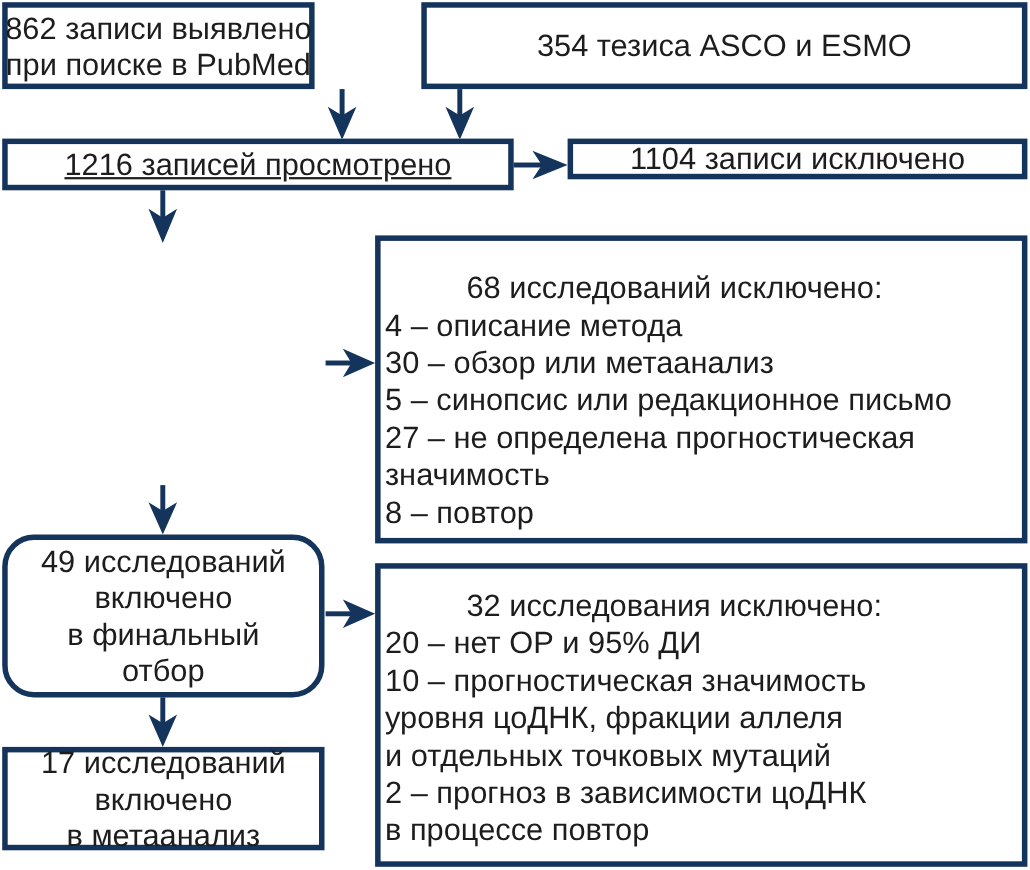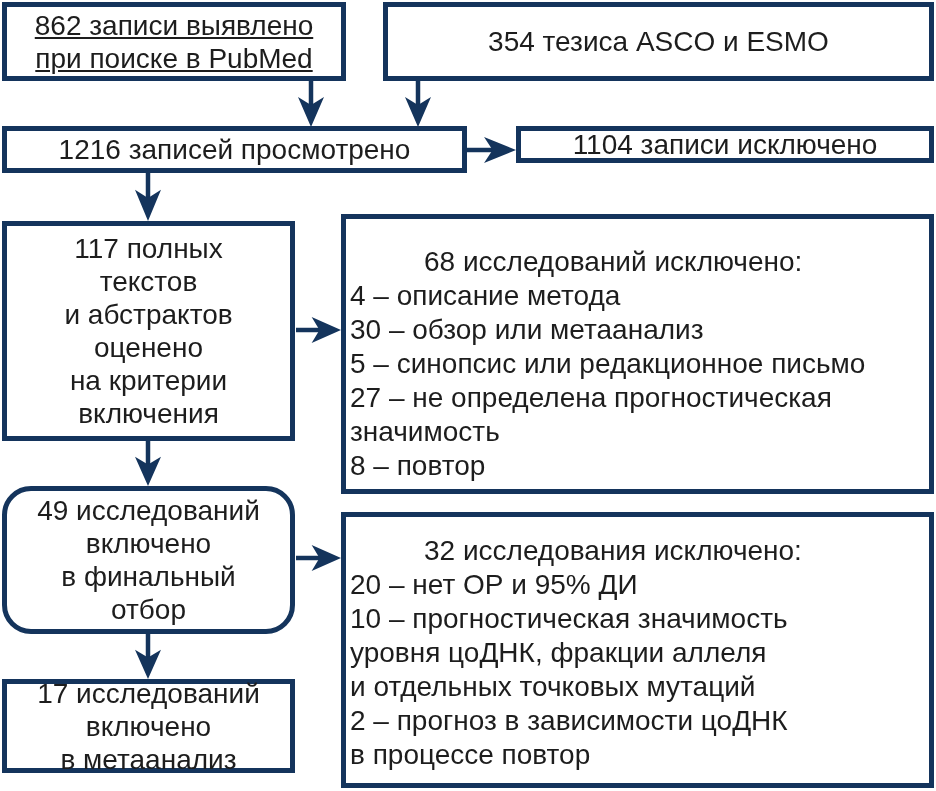--- a/index.html
+++ b/index.html
@@ -43,64 +43,56 @@
   .node.list .line { white-space: nowrap; }
   .arrow { position: absolute; overflow: visible; }
   .arrow .shaft { stroke: var(--accent); stroke-width: 4.5; fill: none; }
   .arrow .head { fill: var(--accent); stroke: none; }
 </style>
 </head>
 <body>
 
 <div class="canvas">
 
-  <div class="node center" style="left:2px; top:2px; width:344px; height:79px;text-decoration:underline;">
+  <div class="node center" style="left:2px; top:2px; width:284px; height:79px;">
     <div class="line">862 записи выявлено</div>
     <div class="line">при поиске в PubMed</div>
   </div>
 
   <div class="node center" style="left:383px; top:2px; width:551px; height:79px;">
     <div class="line">354 тезиса ASCO и ESMO</div>
   </div>
 
   <svg class="arrow" style="left:297px; top:81px; width:28px; height:46px;" viewBox="0 0 28 46" preserveAspectRatio="none">
     <line class="shaft" x1="14" y1="0" x2="14" y2="26"></line>
     <path class="head" d="M1,16 L14,46 L27,16 L14,24 Z"></path>
   </svg>
   <svg class="arrow" style="left:404px; top:81px; width:28px; height:46px;" viewBox="0 0 28 46" preserveAspectRatio="none">
     <line class="shaft" x1="14" y1="0" x2="14" y2="26"></line>
     <path class="head" d="M1,16 L14,46 L27,16 L14,24 Z"></path>
   </svg>
 
-  <div class="node center" style="left:2px; top:126px; width:465px; height:47px;">
+  <div class="node center" style="left:2px; top:126px; width:465px; height:47px;text-decoration:underline;">
     <div class="line">1216 записей просмотрено</div>
   </div>
 
   <svg class="arrow" style="left:467px; top:136px; width:49px; height:28px;" viewBox="0 0 46 28" preserveAspectRatio="none">
     <line class="shaft" x1="0" y1="14" x2="26" y2="14"></line>
     <path class="head" d="M16,1 L46,14 L16,27 L24,14 Z"></path>
   </svg>
 
   <div class="node center" style="left:516px; top:126px; width:418px; height:37px;">
     <div class="line">1104 записи исключено</div>
   </div>
 
   <svg class="arrow" style="left:134px; top:173px; width:28px; height:48px;" viewBox="0 0 28 46" preserveAspectRatio="none">
     <line class="shaft" x1="14" y1="0" x2="14" y2="26"></line>
     <path class="head" d="M1,16 L14,46 L27,16 L14,24 Z"></path>
   </svg>
 
-  <div class="node center" style="left:2px; top:221px; width:293px; height:220px;">
-    <div class="line">117 полных</div>
-    <div class="line">текстов</div>
-    <div class="line">и абстрактов</div>
-    <div class="line">оценено</div>
-    <div class="line">на критерии</div>
-    <div class="line">включения</div>
-  </div>
 
   <svg class="arrow" style="left:296px; top:316px; width:45px; height:28px;" viewBox="0 0 46 28" preserveAspectRatio="none">
     <line class="shaft" x1="0" y1="14" x2="26" y2="14"></line>
     <path class="head" d="M16,1 L46,14 L16,27 L24,14 Z"></path>
   </svg>
 
   <div class="node list" style="left:341px; top:214px; width:593px; height:280px;justify-content:flex-end;">
     <div class="line header-line">68 исследований исключено:</div>
     <div class="line">4 – описание метода</div>
     <div class="line">30 – обзор или метаанализ</div>

